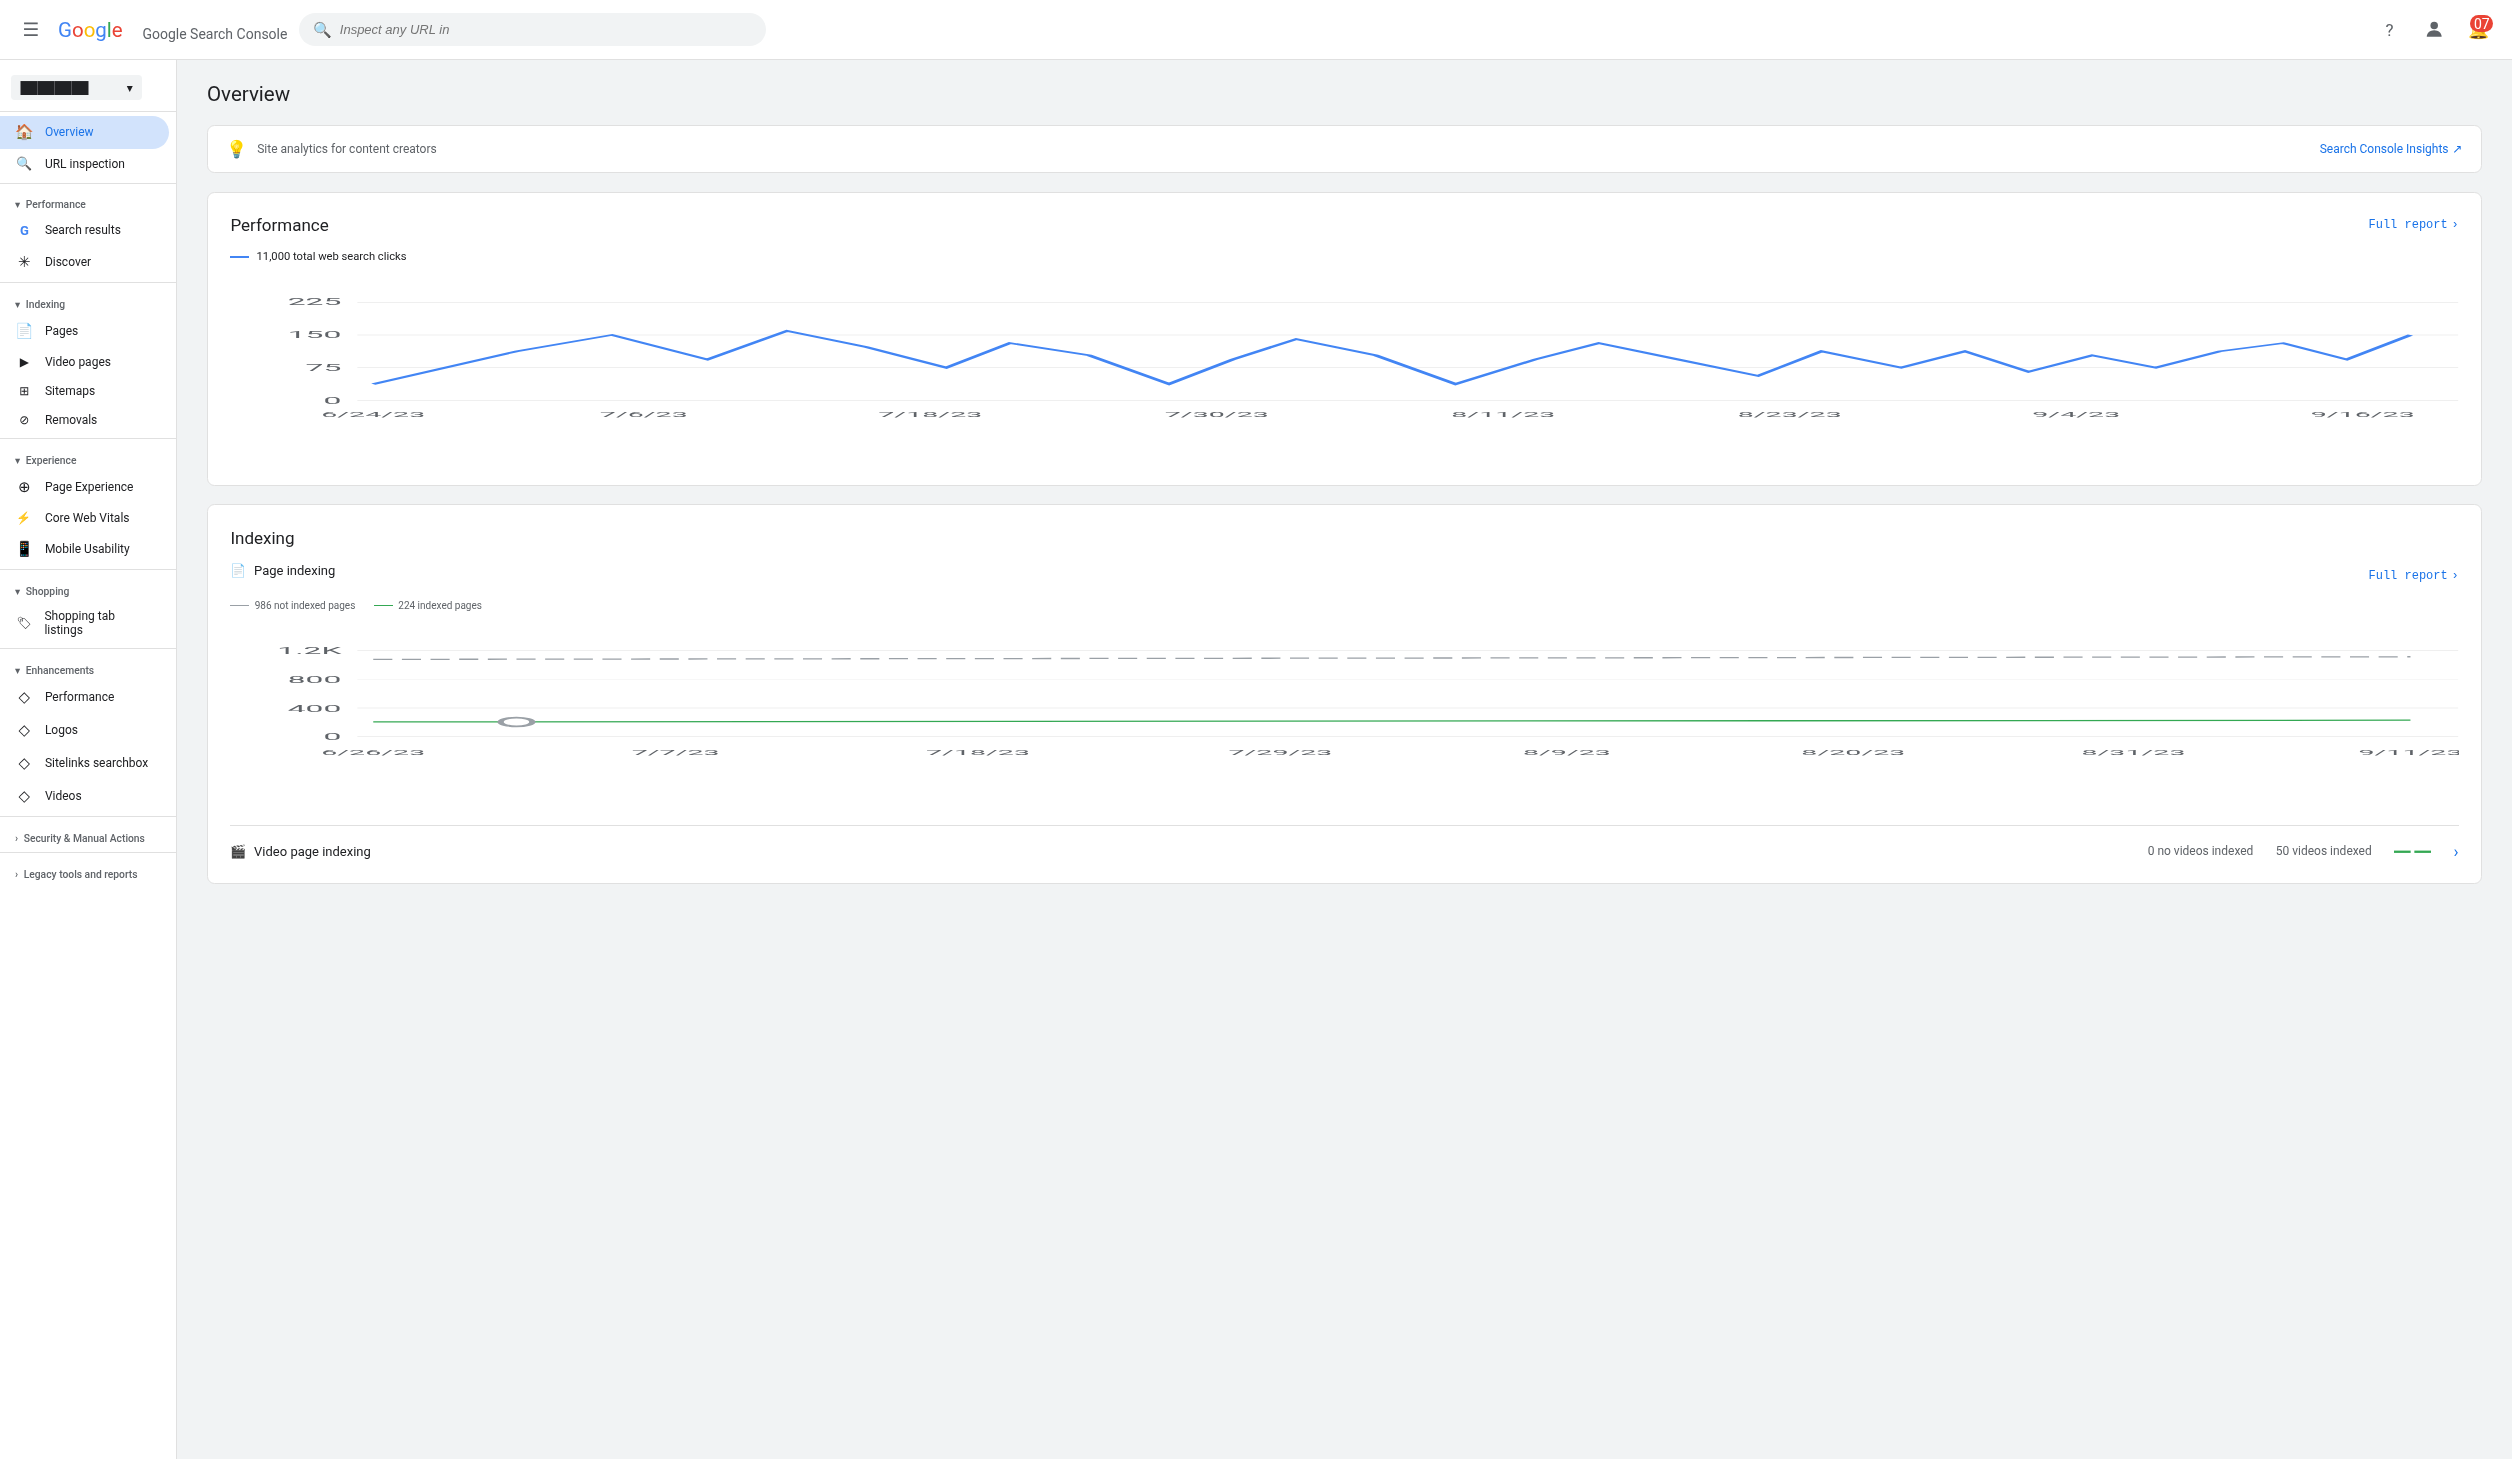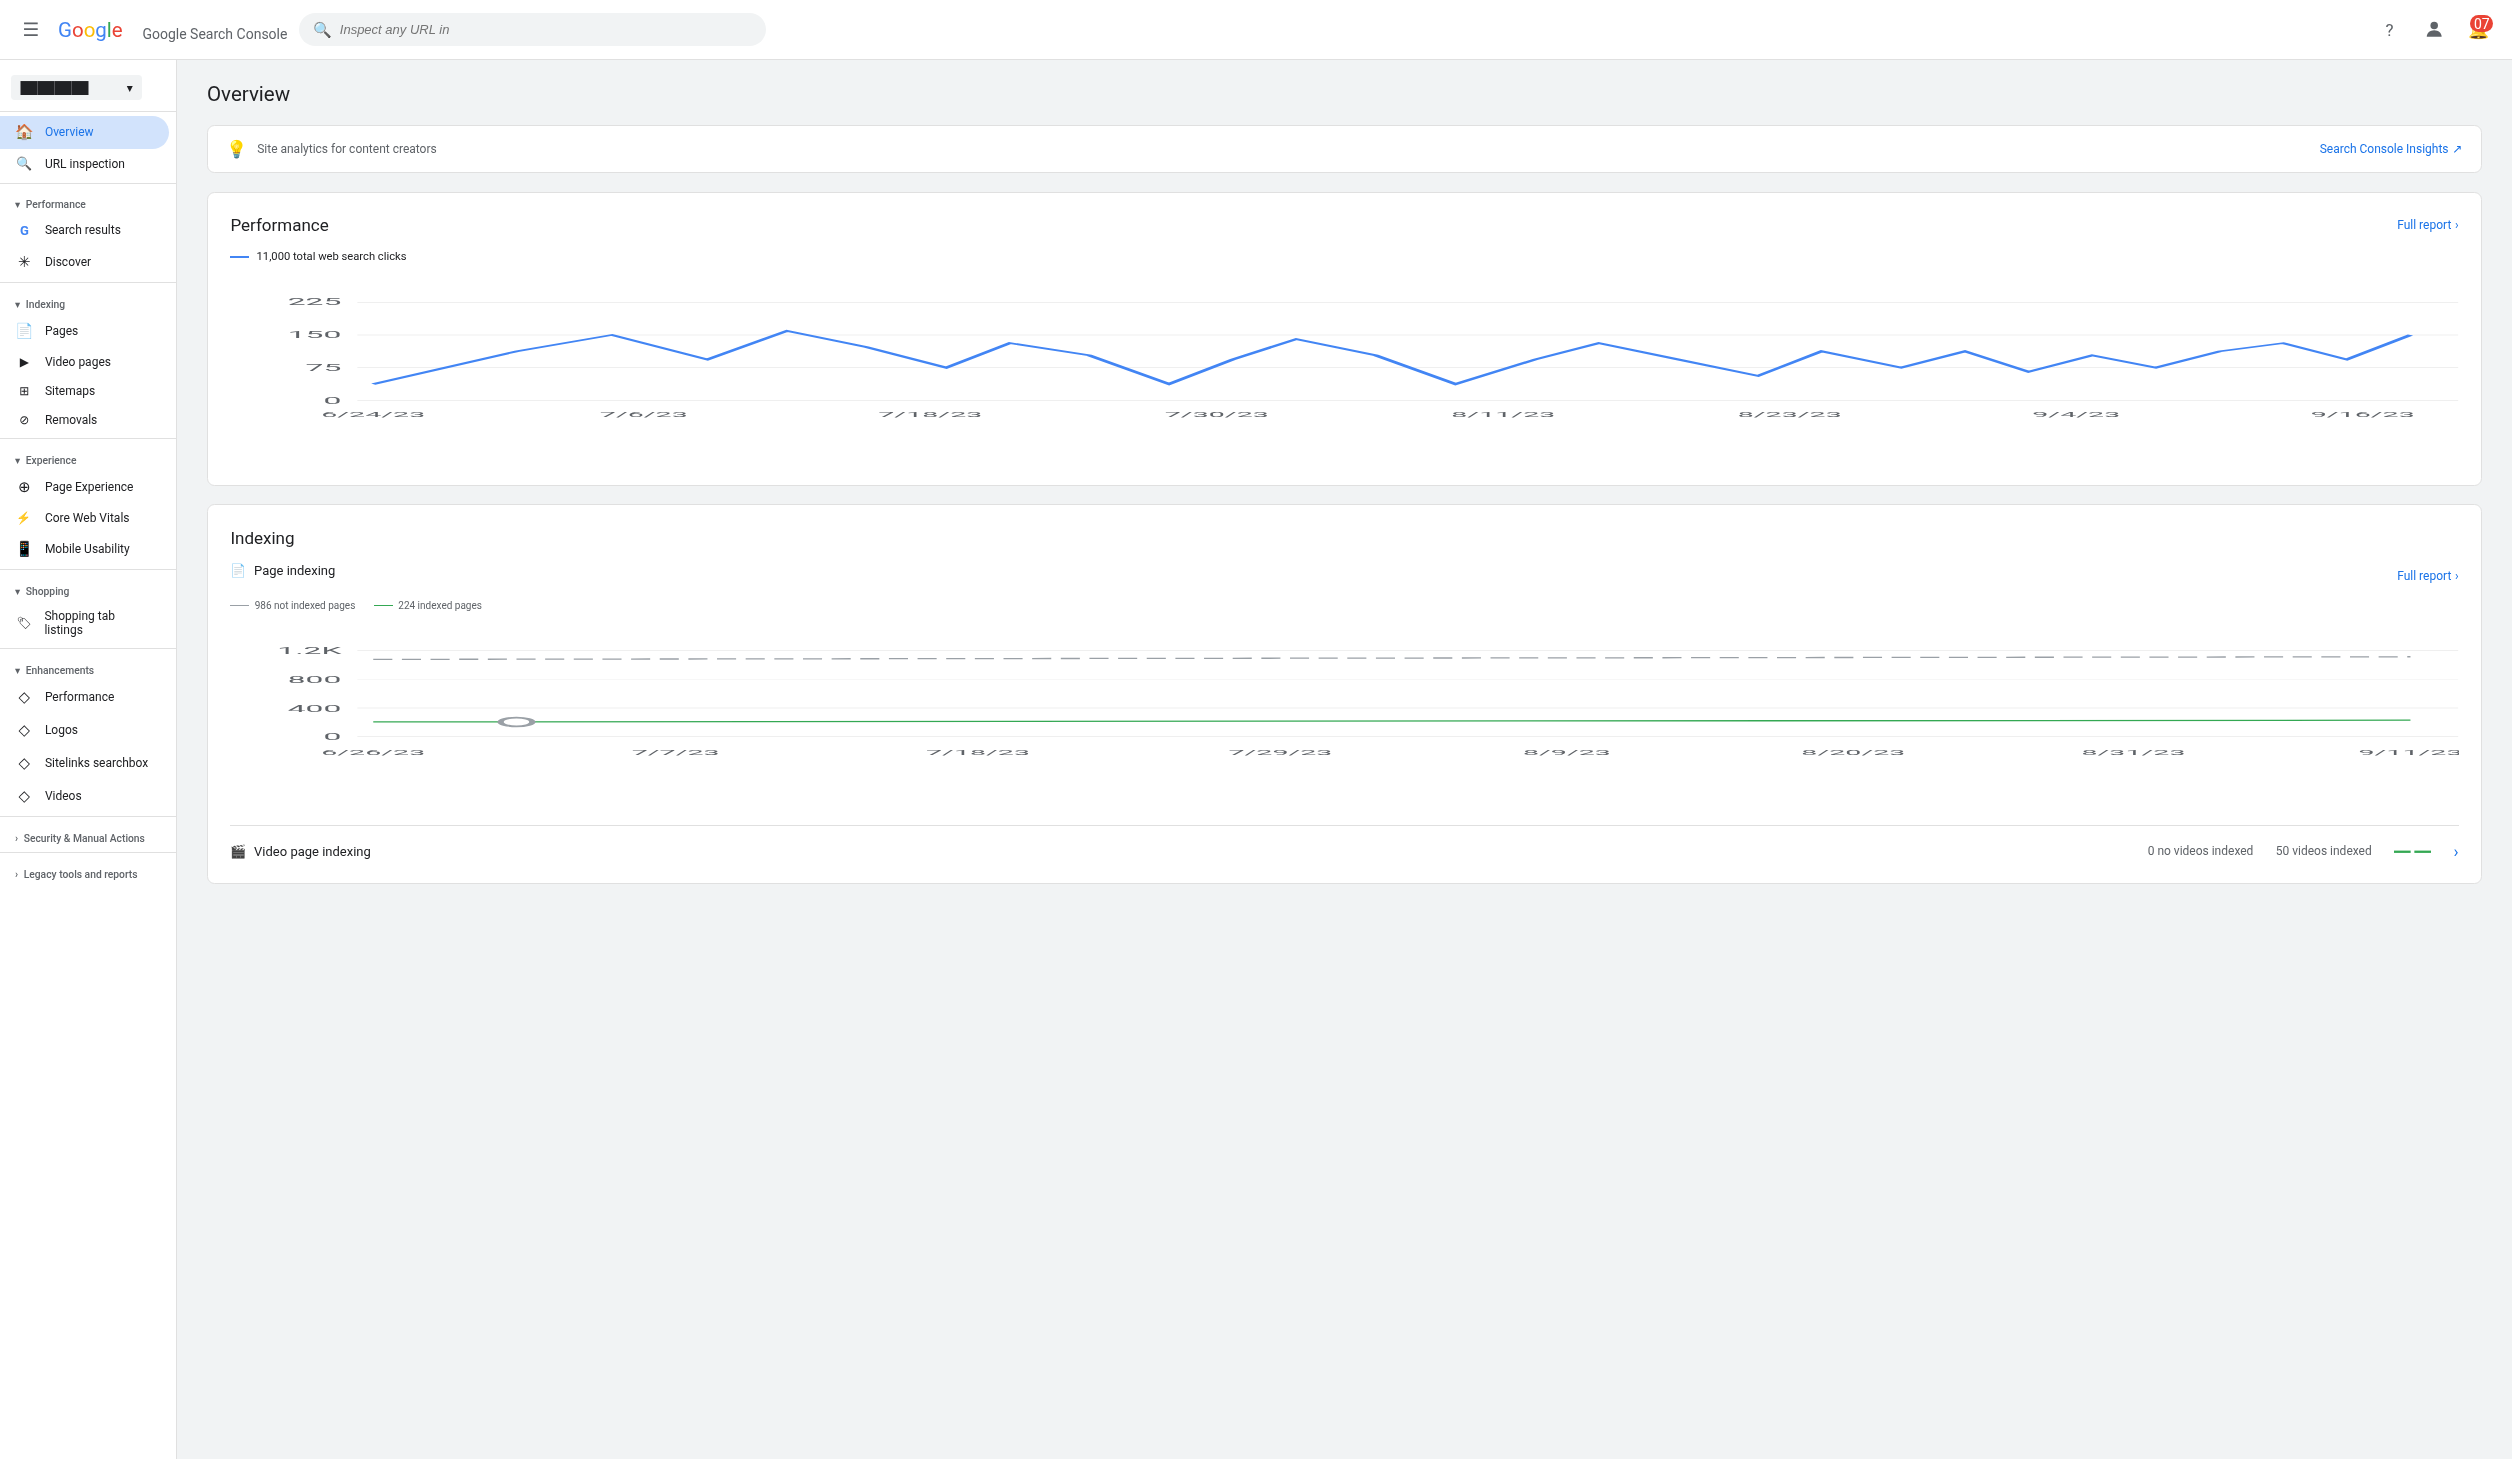--- a/index.html
+++ b/index.html
@@ -78,21 +78,21 @@
 
     
     .card {
       background: #fff; border: 0.9px solid #e0e0e0; border-radius: 7.5px;
       padding: 22.4px; margin-bottom: 18.7px;
     }
     .card-header {
       display: flex; align-items: center; justify-content: space-between; margin-bottom: 15px;
     }
     .card-title { font-size: 17px; color: #202124; font-weight: 400; }
-    .full-report-link { color: #1a73e8; font-size: 12px; cursor: pointer; display: flex; align-items: center; gap: 3.7px; }
+    .full-report-link { color: #1a73e8; font-size: 12px; cursor: pointer; display: flex; align-items: center; gap: 3.7px; font-family: Liberation Mono, monospace; }
 
     
     .legend { display: flex; align-items: center; gap: 7.5px; font-size: 11.2px; color: #202124; margin-bottom: 11.2px; }
     .legend-line { width: 18.7px; height: 1.9px; display: inline-block; }
 
     
     .chart-container { width: 100%; height: 168px; position: relative; margin-top: 31px; }
 
     
     .indexing-subsection { margin-bottom: 15px; }

